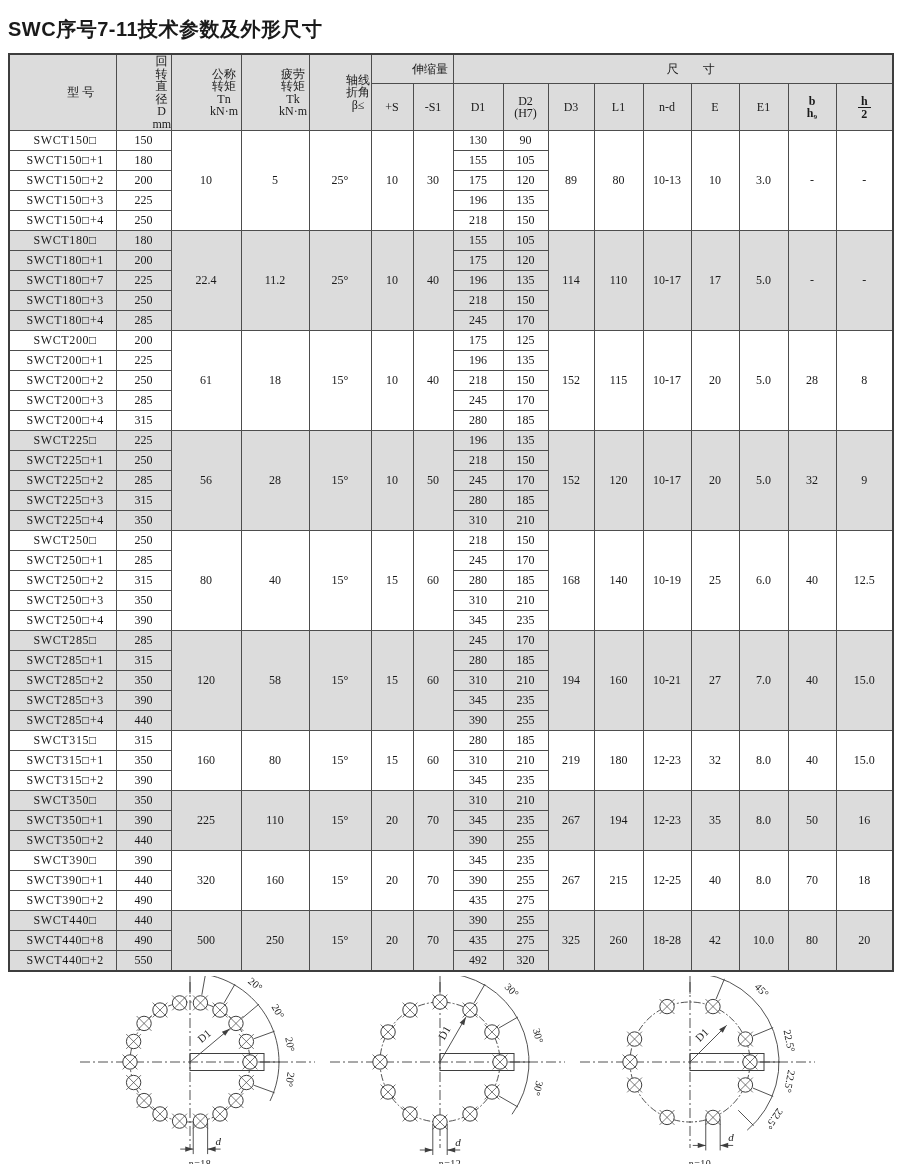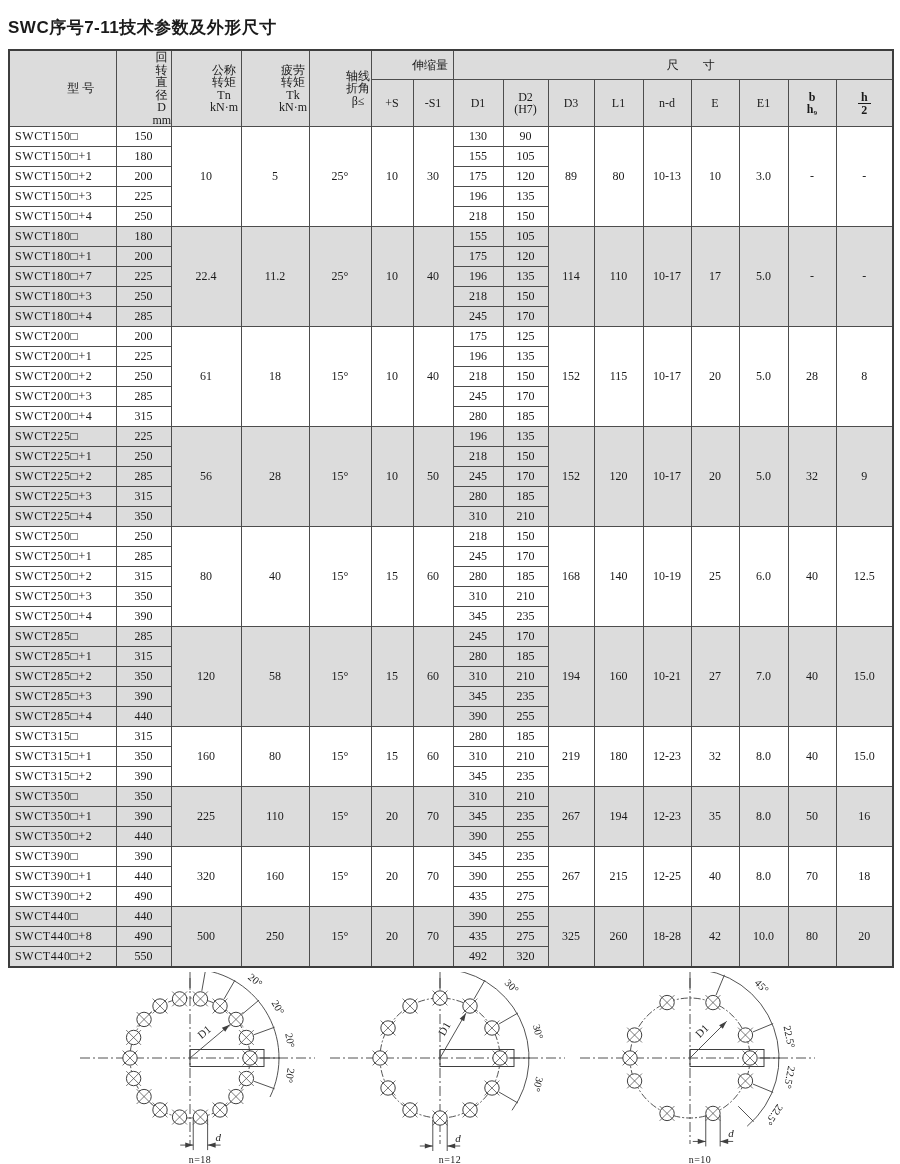--- a/index.html
+++ b/index.html
@@ -1,30 +1,30 @@
 <!DOCTYPE html>
 <html><head>
 <meta charset="utf-8">
 <style>
   html,body{margin:0;padding:0;background:#fff;color:#1a1a1a;}
   body{width:900px;font-family:"Liberation Serif","DejaVu Serif",serif;}
   .page{padding:4px 8px 0 8px;}
-  h1{font-family:"Liberation Sans","DejaVu Sans",sans-serif;font-size:17px;font-weight:bold;
+  h1{font-family:"Liberation Sans","DejaVu Sans",sans-serif;font-size:20px;font-weight:bold;
      margin:12px 0 10px 0;letter-spacing:0.5px;}
   table{border-collapse:collapse;table-layout:fixed;width:884px;border:2px solid #3d3d3d;}
   th,td{border:1px solid #4d4d4d;text-align:center;vertical-align:middle;
         font-size:12px;padding:0;overflow:hidden;}
   thead th{background:#dcdcdc;font-weight:normal;}
   thead tr:first-child th{height:21px;padding-left:36px;}
   thead tr:last-child th{height:34px;}
   .pre{white-space:pre-line;line-height:12.5px;}
   .bold{font-weight:bold;}
   tbody td{height:19px;line-height:19px;}
   tr.shaded td{background:#dcdcdc;}
-  td.model{text-align:left;padding-left:5px;letter-spacing:0.6px;}
+  td.model{text-align:center;padding-left:5px;letter-spacing:0.6px;}
   .frac{display:inline-block;line-height:12px;vertical-align:middle;}
   .frac span{display:block;}
   .frac-top{border-bottom:1px solid #1a1a1a;padding:0 3px;}
   .diagrams{display:flex;justify-content:center;margin-top:4px;}
   .diagram{margin:0;width:250px;text-align:center;}
   .n-label{font-size:10px;letter-spacing:0.5px;margin-top:-4px;}
   .caption{text-align:center;font-size:15px;letter-spacing:4px;margin:10px 0 14px 0;}
   svg text{font-family:"Liberation Serif","DejaVu Serif",serif;}
 </style>
 </head>

